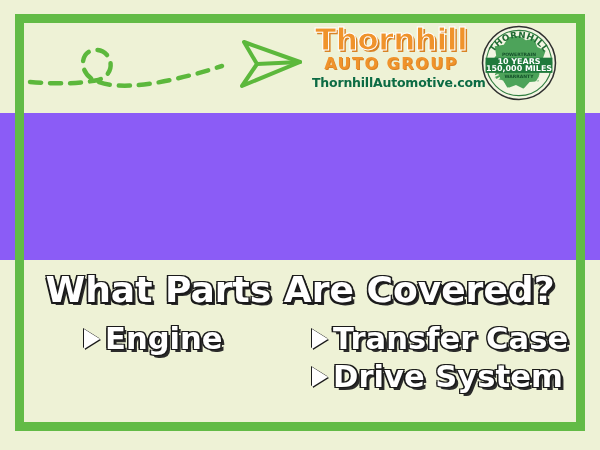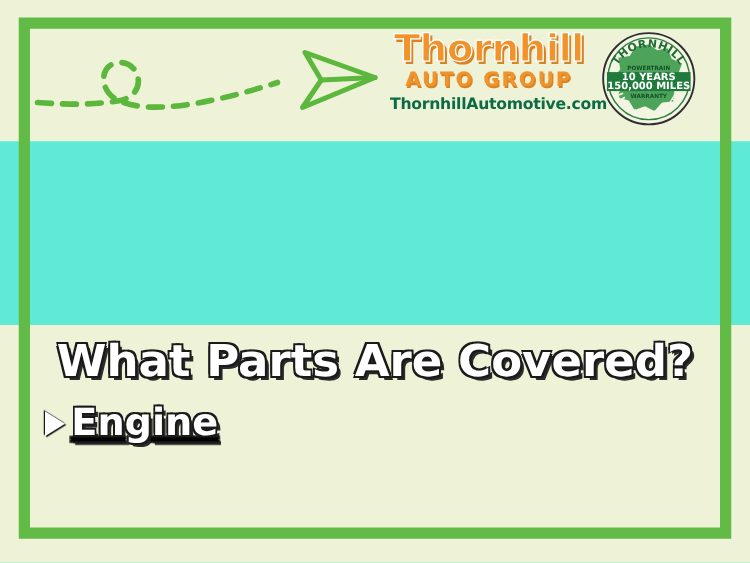--- a/index.html
+++ b/index.html
@@ -5,21 +5,21 @@
   html,body{margin:0;padding:0;}
   body{
     width:600px;height:450px;
     background:#eef2d6;
     font-family:"Liberation Sans", sans-serif;
     overflow:hidden;
   }
   .poster{
     position:relative;
     width:600px;height:450px;
-    background:#5eead4;
+    background:#8b5cf6;
   }
   
   .frame{
     position:absolute;
     left:15px;top:14px;
     width:570px;height:417px;
     border:9px solid #62bb46;
     box-sizing:border-box;
     pointer-events:none;
     z-index:5;
@@ -108,21 +108,21 @@
       -1.5px -1.5px 0 #1a1a1a, 1.5px -1.5px 0 #1a1a1a,
       -1.5px  1.5px 0 #1a1a1a, 1.5px  1.5px 0 #1a1a1a,
       3px 3px 0 #2b2b2b;
     transform:scaleX(1.03);
   }
   .cols{
     position:absolute;left:0;top:60px;width:600px;
     display:flex;
   }
   .col{box-sizing:border-box;}
-  .col-left{width:300px;padding-left:36px;text-decoration:underline;}
+  .col-left{width:300px;padding-left:84px;}
   .col-right{width:300px;padding-left:12px;}
   .item{
     display:flex;align-items:center;
     height:38px;
     white-space:nowrap;
   }
   .tri{
     width:0;height:0;
     border-top:10px solid transparent;
     border-bottom:10px solid transparent;
@@ -194,17 +194,27 @@
     <div class="subhead">What Parts Are Covered?</div>
 
     <div class="cols">
       <div class="col col-left">
         <div class="item">
           <span class="tri"></span>
           <span class="item-label">Engine</span>
         </div>
       </div>
 
+      <div class="col col-right">
+        <div class="item">
+          <span class="tri"></span>
+          <span class="item-label">Transfer Case</span>
+        </div>
+        <div class="item">
+          <span class="tri"></span>
+          <span class="item-label">Drive System</span>
+        </div>
+      </div>
     </div>
   </div>
 
   <div class="frame"></div>
 </div>
 
 </body></html>

